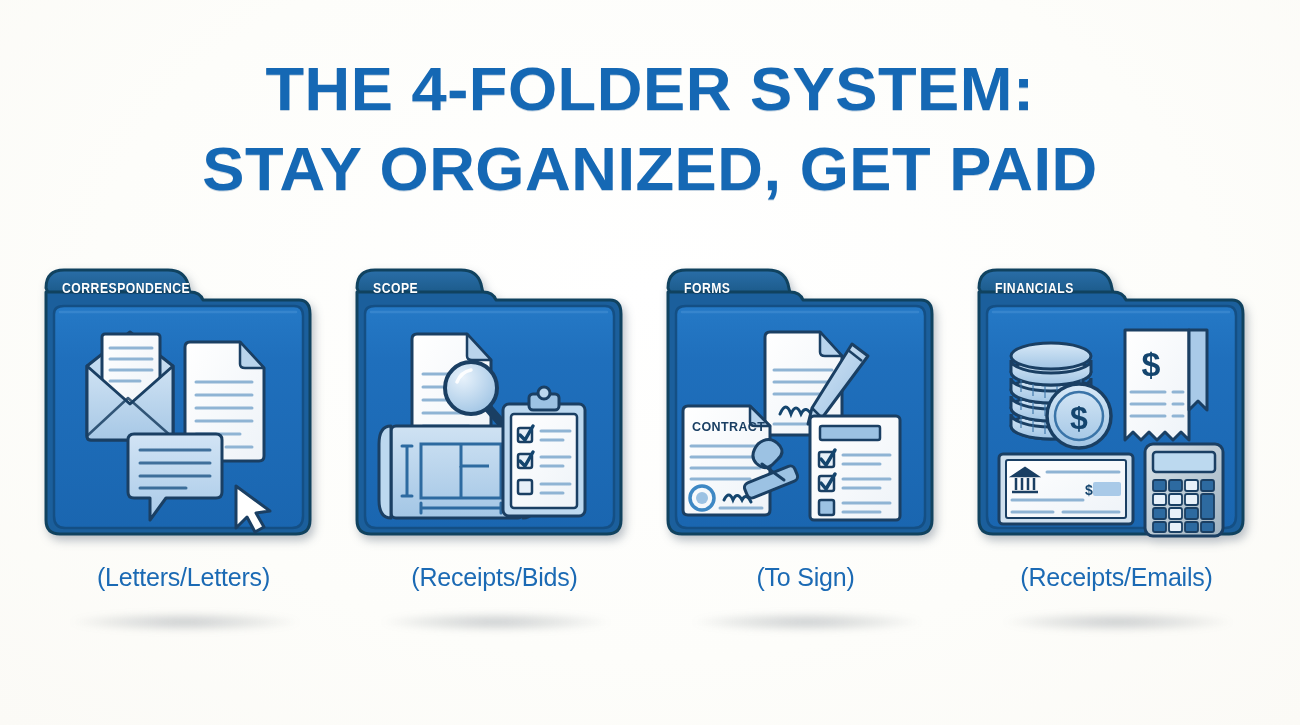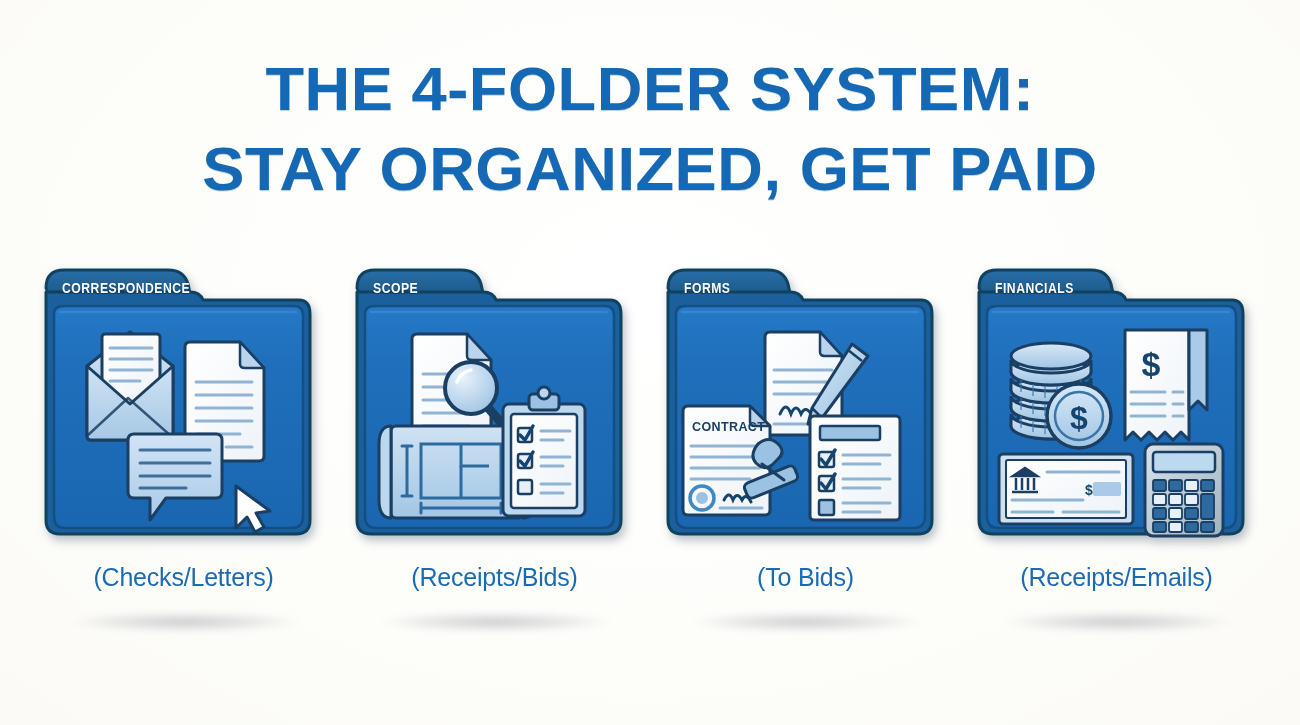--- a/index.html
+++ b/index.html
@@ -514,19 +514,19 @@
             </g>
           </g>
         </svg>
         <div class="folder-label">FINANCIALS</div>
       </div>
     </div>
 
   </div>
 
   <div class="caption-row">
-    <div class="caption">(Checks/Letters)</div>
+    <div class="caption">(Letters/Letters)</div>
     <div class="caption">(Receipts/Bids)</div>
-    <div class="caption">(To Bids)</div>
+    <div class="caption">(To Sign)</div>
     <div class="caption">(Receipts/Emails)</div>
   </div>
 
 </div>
 
 </body></html>

